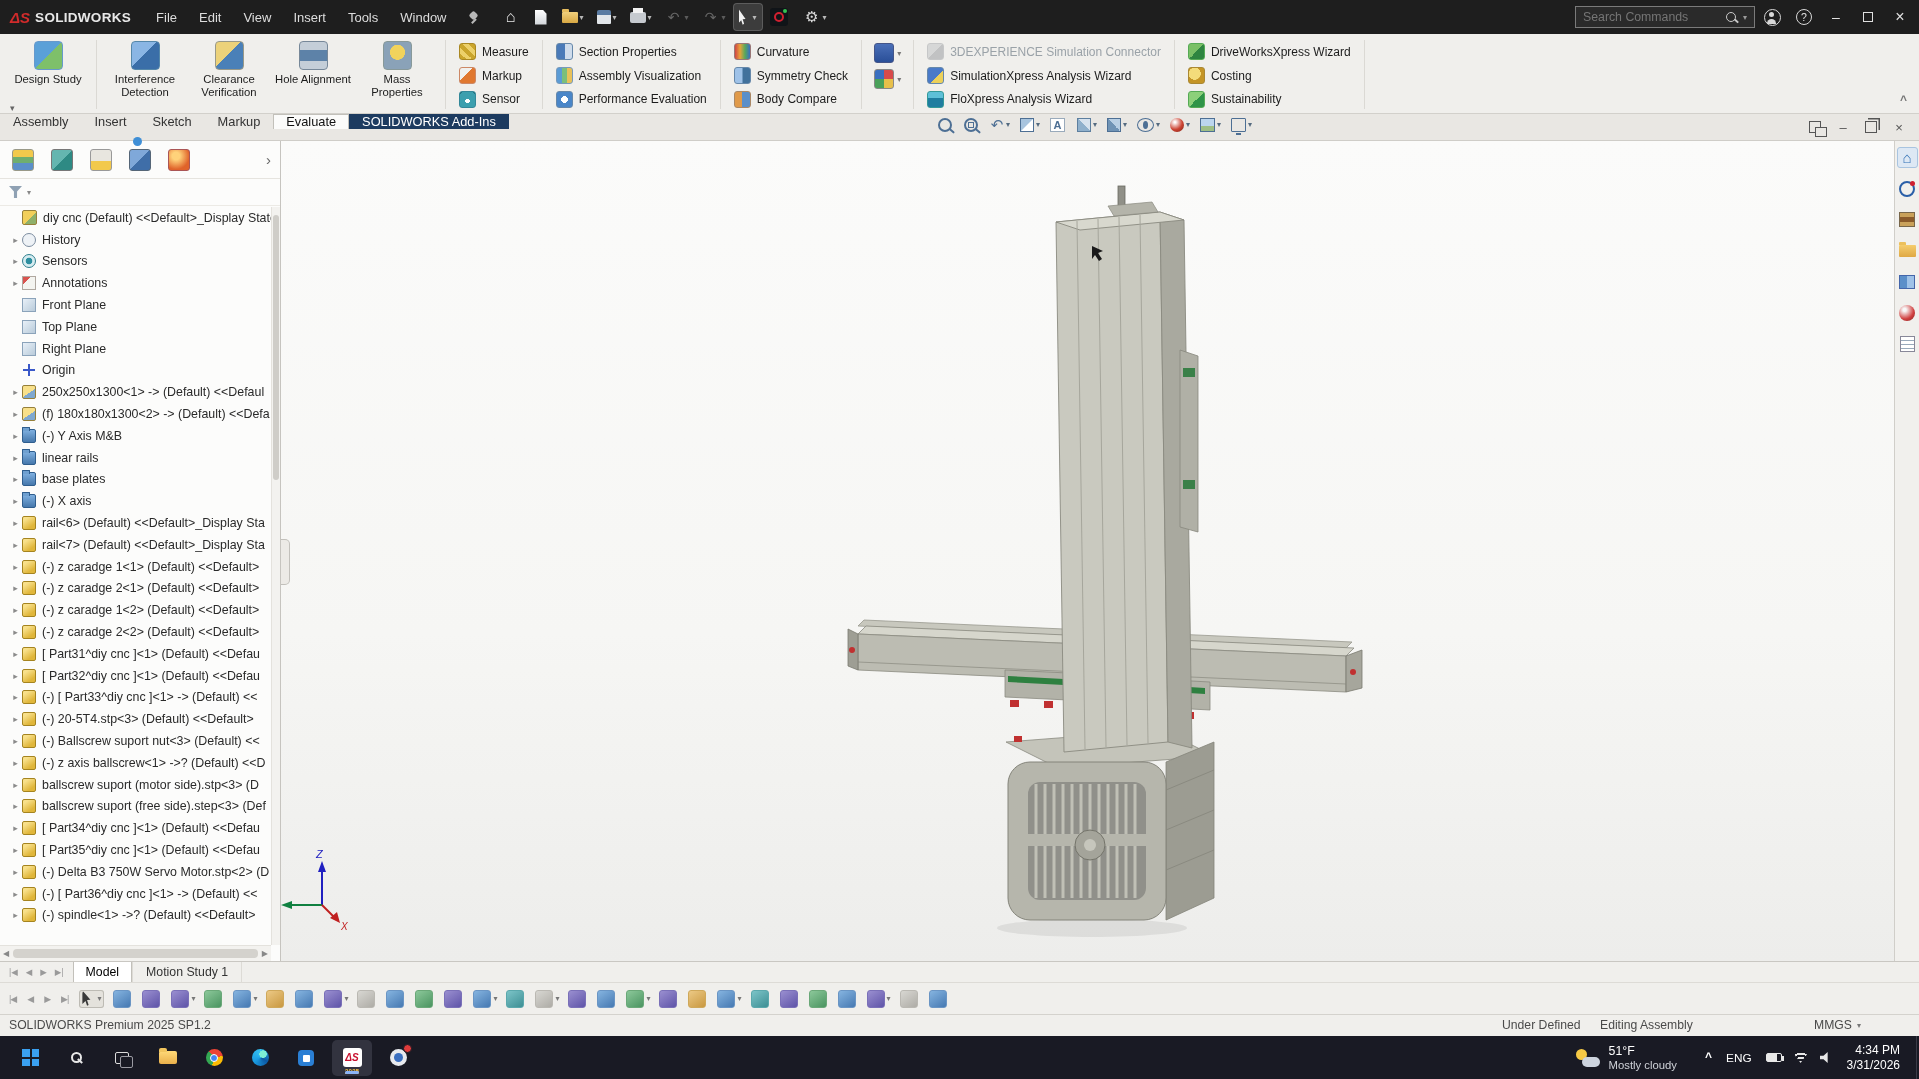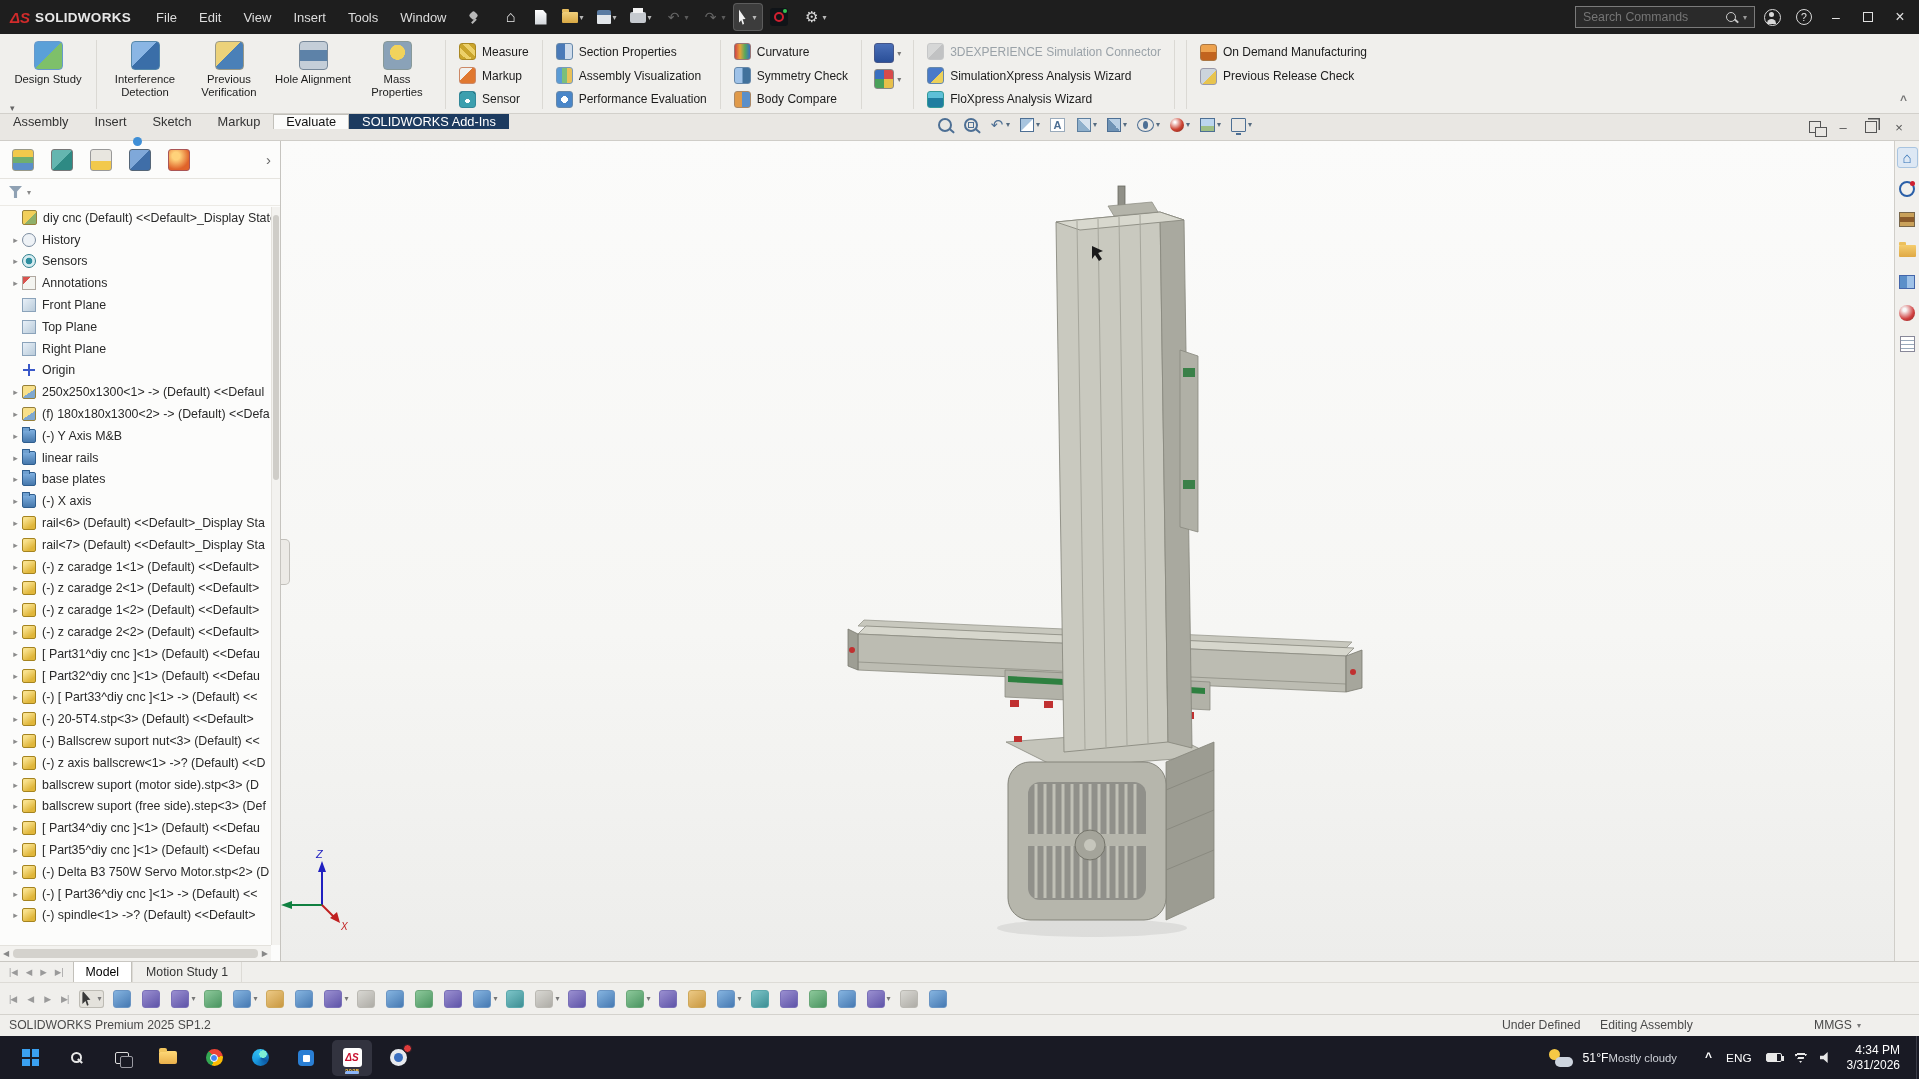--- a/index.html
+++ b/index.html
@@ -218,21 +218,21 @@
   .tb-sw{width:19px;height:19px;border-radius:3px;background:#fff;color:#c8102e;font-weight:bold;font-style:italic;font-size:10px}
   .tb-app9{width:17px;height:17px;border-radius:50%;background:#e8eaee}
   .tb-app9::before{content:"";position:absolute;inset:4px;border-radius:50%;background:#3a6fc0}
   .badge{position:absolute;top:4px;right:6px;width:0;height:0}
   .badge.show{width:9px;height:9px;border-radius:50%;background:#e03b3b;border:1.5px solid #191a24}
   .tb2025{position:absolute;bottom:1px;left:0;right:0;text-align:center;font-size:6.5px;font-weight:bold;color:#e8b84a}
   #weather{margin-left:auto;display:flex;align-items:center;gap:9px;padding-right:28px}
   .wicon{width:26px;height:18px;position:relative}
   .wicon::before{content:"";position:absolute;left:2px;top:0;width:11px;height:11px;border-radius:50%;background:#f6c945}
   .wicon::after{content:"";position:absolute;right:0;bottom:0;width:18px;height:10px;border-radius:6px;background:#cdd4de}
-  .wtxt{display:flex;flex-direction:row;line-height:14px}
+  .wtxt{display:flex;flex-direction:column;line-height:14px}
   .wtemp{font-size:12.3px}
   .wdesc{font-size:11.3px;color:#cfd2d8}
   #tray{display:flex;align-items:center;gap:14px;padding-right:14px}
   .chev{font-size:12px;font-weight:bold;transform:translateY(-1px)}
   .eng{font-size:11.8px}
   .tricon{display:inline-flex;position:relative}
   .tr-batt{width:16px;height:9px;border:1.3px solid #e8e8e8;border-radius:2px;background:linear-gradient(90deg,#e8e8e8 0 70%,transparent 70%)}
   .tr-batt::after{content:"";position:absolute;right:-3px;top:2px;width:2px;height:5px;background:#e8e8e8}
   .tr-wifi{width:16px;height:11px;background:radial-gradient(circle at 50% 100%,#e8e8e8 0 2.5px,transparent 2.5px 4.5px,#e8e8e8 4.5px 6.5px,transparent 6.5px 8.5px,#e8e8e8 8.5px 10.5px,transparent 10.5px);clip-path:polygon(50% 100%,0 0,100% 0)}
   .tr-vol{width:13px;height:12px;background:#e8e8e8;clip-path:polygon(0 35%,30% 35%,62% 5%,62% 95%,30% 65%,0 65%)}
@@ -337,21 +337,21 @@
   <div class="rsep"></div>
   <div class="rlarge">
 
       <div class="rbigbtn">
         <span class="rbigicon interference"></span>
         <span>Interference Detection</span>
       </div>
 
       <div class="rbigbtn">
         <span class="rbigicon clearance"></span>
-        <span>Previous Verification</span>
+        <span>Clearance Verification</span>
       </div>
 
       <div class="rbigbtn">
         <span class="rbigicon hole"></span>
         <span>Hole Alignment</span>
       </div>
 
       <div class="rbigbtn">
         <span class="rbigicon mass"></span>
         <span>Mass Properties</span>
@@ -436,33 +436,38 @@
         <span class="ric simxpress"></span>
         <span>SimulationXpress Analysis Wizard</span>
       </div>
 
       <div class="rsmall">
         <span class="ric floxpress"></span>
         <span>FloXpress Analysis Wizard</span>
       </div>
     </div>
   <div class="rsep"></div>
+  <div class="rcol">
+
+      <div class="rsmall">
+        <span class="ric driveworks"></span>
+        <span>DriveWorksXpress Wizard</span>
+      </div>
+
+      <div class="rsmall">
+        <span class="ric costing"></span>
+        <span>Costing</span>
+      </div>
+
+      <div class="rsmall">
+        <span class="ric sustain"></span>
+        <span>Sustainability</span>
+      </div>
+    </div>
   <div class="rsep"></div>
-  <div class="rcol">
-
-      <div class="rsmall">
-        <span class="ric ondemand"></span>
-        <span>On Demand Manufacturing</span>
-      </div>
-
-      <div class="rsmall">
-        <span class="ric prevrel"></span>
-        <span>Previous Release Check</span>
-      </div>
-    </div>
   <div id="dsflyout">▾</div>
   <div id="ribcollapse">^</div>
 </div>
 
 <div id="tabrow">
   <div style="display:flex;align-items:flex-start">
 
   <div class="ctab">Assembly</div>
       <div class="ctab">Insert</div>
       <div class="ctab">Sketch</div>

